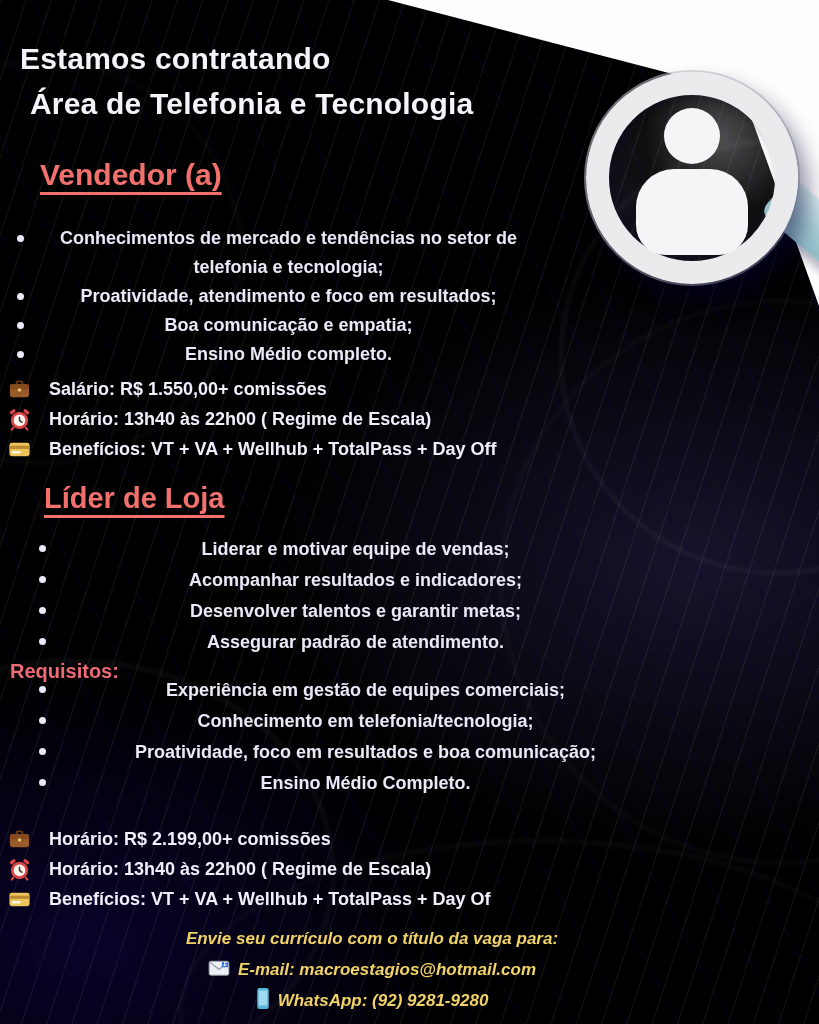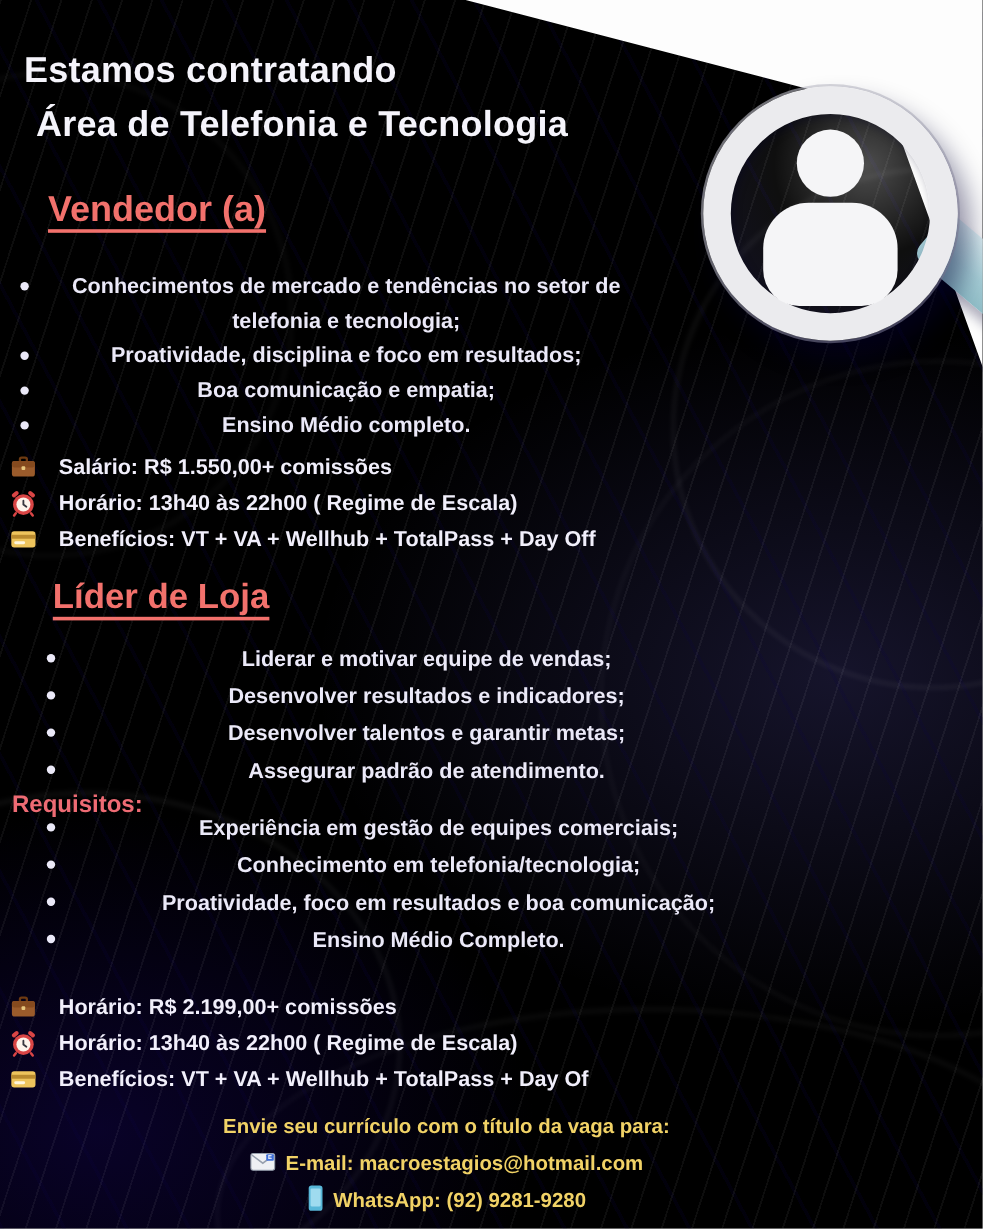--- a/index.html
+++ b/index.html
@@ -49,21 +49,21 @@
   li{position:relative;padding-left:15px;color:#ebe9f8;font-weight:bold;font-size:18px;line-height:29px;}
   li::before{content:"";position:absolute;left:1px;top:11px;width:7px;height:7px;border-radius:50%;background:#ebe9f8;}
   ul.sp li{line-height:22px;margin-bottom:9px;}
   ul.sp li::before{top:7px;}
   .req-label{color:#ee6b74;font-weight:bold;font-size:20px;}
   .info-row{display:flex;align-items:center;gap:18px;height:26px;margin-bottom:4px;
     color:#f1effb;font-weight:bold;font-size:18px;}
   .info-row .ic{display:flex;align-items:center;}
   .contact{display:flex;flex-direction:column;align-items:center;gap:5px;width:744px;
     color:#f1d266;font-weight:bold;font-size:17px;}
-  .c-row{display:flex;align-items:center;gap:8px;height:26px;}
+  .c-row{display:flex;align-items:center;gap:8px;height:26px;font-style:italic;}
 </style>
 </head>
 <body>
 
 <div class="page">
   <div class="tex"></div>
   <div class="swirl sw1"></div>
   <div class="swirl sw2"></div>
   <div class="swirl sw3"></div>
   <div class="swirl sw4"></div>
@@ -78,21 +78,21 @@
     <div class="p-body"></div>
   </div>
 
   <div class="abs headline" style="left:20px;top:42px;">Estamos contratando</div>
   <div class="abs headline" style="left:30px;top:87px;">Área de Telefonia e Tecnologia</div>
 
   <div class="abs job-title" style="left:40px;top:158px;">Vendedor (a)</div>
 
   <ul class="abs" style="left:16px;top:224px;width:530px;">
     <li>Conhecimentos de mercado e tendências no setor de telefonia e tecnologia;</li>
-    <li>Proatividade, disciplina e foco em resultados;</li>
+    <li>Proatividade, atendimento e foco em resultados;</li>
     <li>Boa comunicação e empatia;</li>
     <li>Ensino Médio completo.</li>
   </ul>
 
   <div class="abs" style="left:8px;top:376px;">
     <div class="info-row">
       <span class="ic">
         <svg viewBox="0 0 24 24" width="23" height="23">
           <rect x="9" y="3.5" width="6" height="5" rx="1.5" fill="none" stroke="#6e3a12" stroke-width="2"></rect>
           <rect x="2" y="6.5" width="20" height="13.5" rx="2.5" fill="#9a5b2b"></rect>
@@ -124,21 +124,21 @@
         </svg>
       </span>
       <span>Benefícios: VT + VA + Wellhub + TotalPass + Day Off</span>
     </div>
   </div>
 
   <div class="abs job-title job-title2" style="left:44px;top:482px;">Líder de Loja</div>
 
   <ul class="abs sp" style="left:38px;top:538px;width:620px;">
     <li>Liderar e motivar equipe de vendas;</li>
-    <li>Desenvolver resultados e indicadores;</li>
+    <li>Acompanhar resultados e indicadores;</li>
     <li>Desenvolver talentos e garantir metas;</li>
     <li>Assegurar padrão de atendimento.</li>
   </ul>
 
   <div class="abs req-label" style="left:10px;top:660px;">Requisitos:</div>
 
   <ul class="abs sp" style="left:38px;top:679px;width:640px;">
     <li>Experiência em gestão de equipes comerciais;</li>
     <li>Conhecimento em telefonia/tecnologia;</li>
     <li>Proatividade, foco em resultados e boa comunicação;</li>

